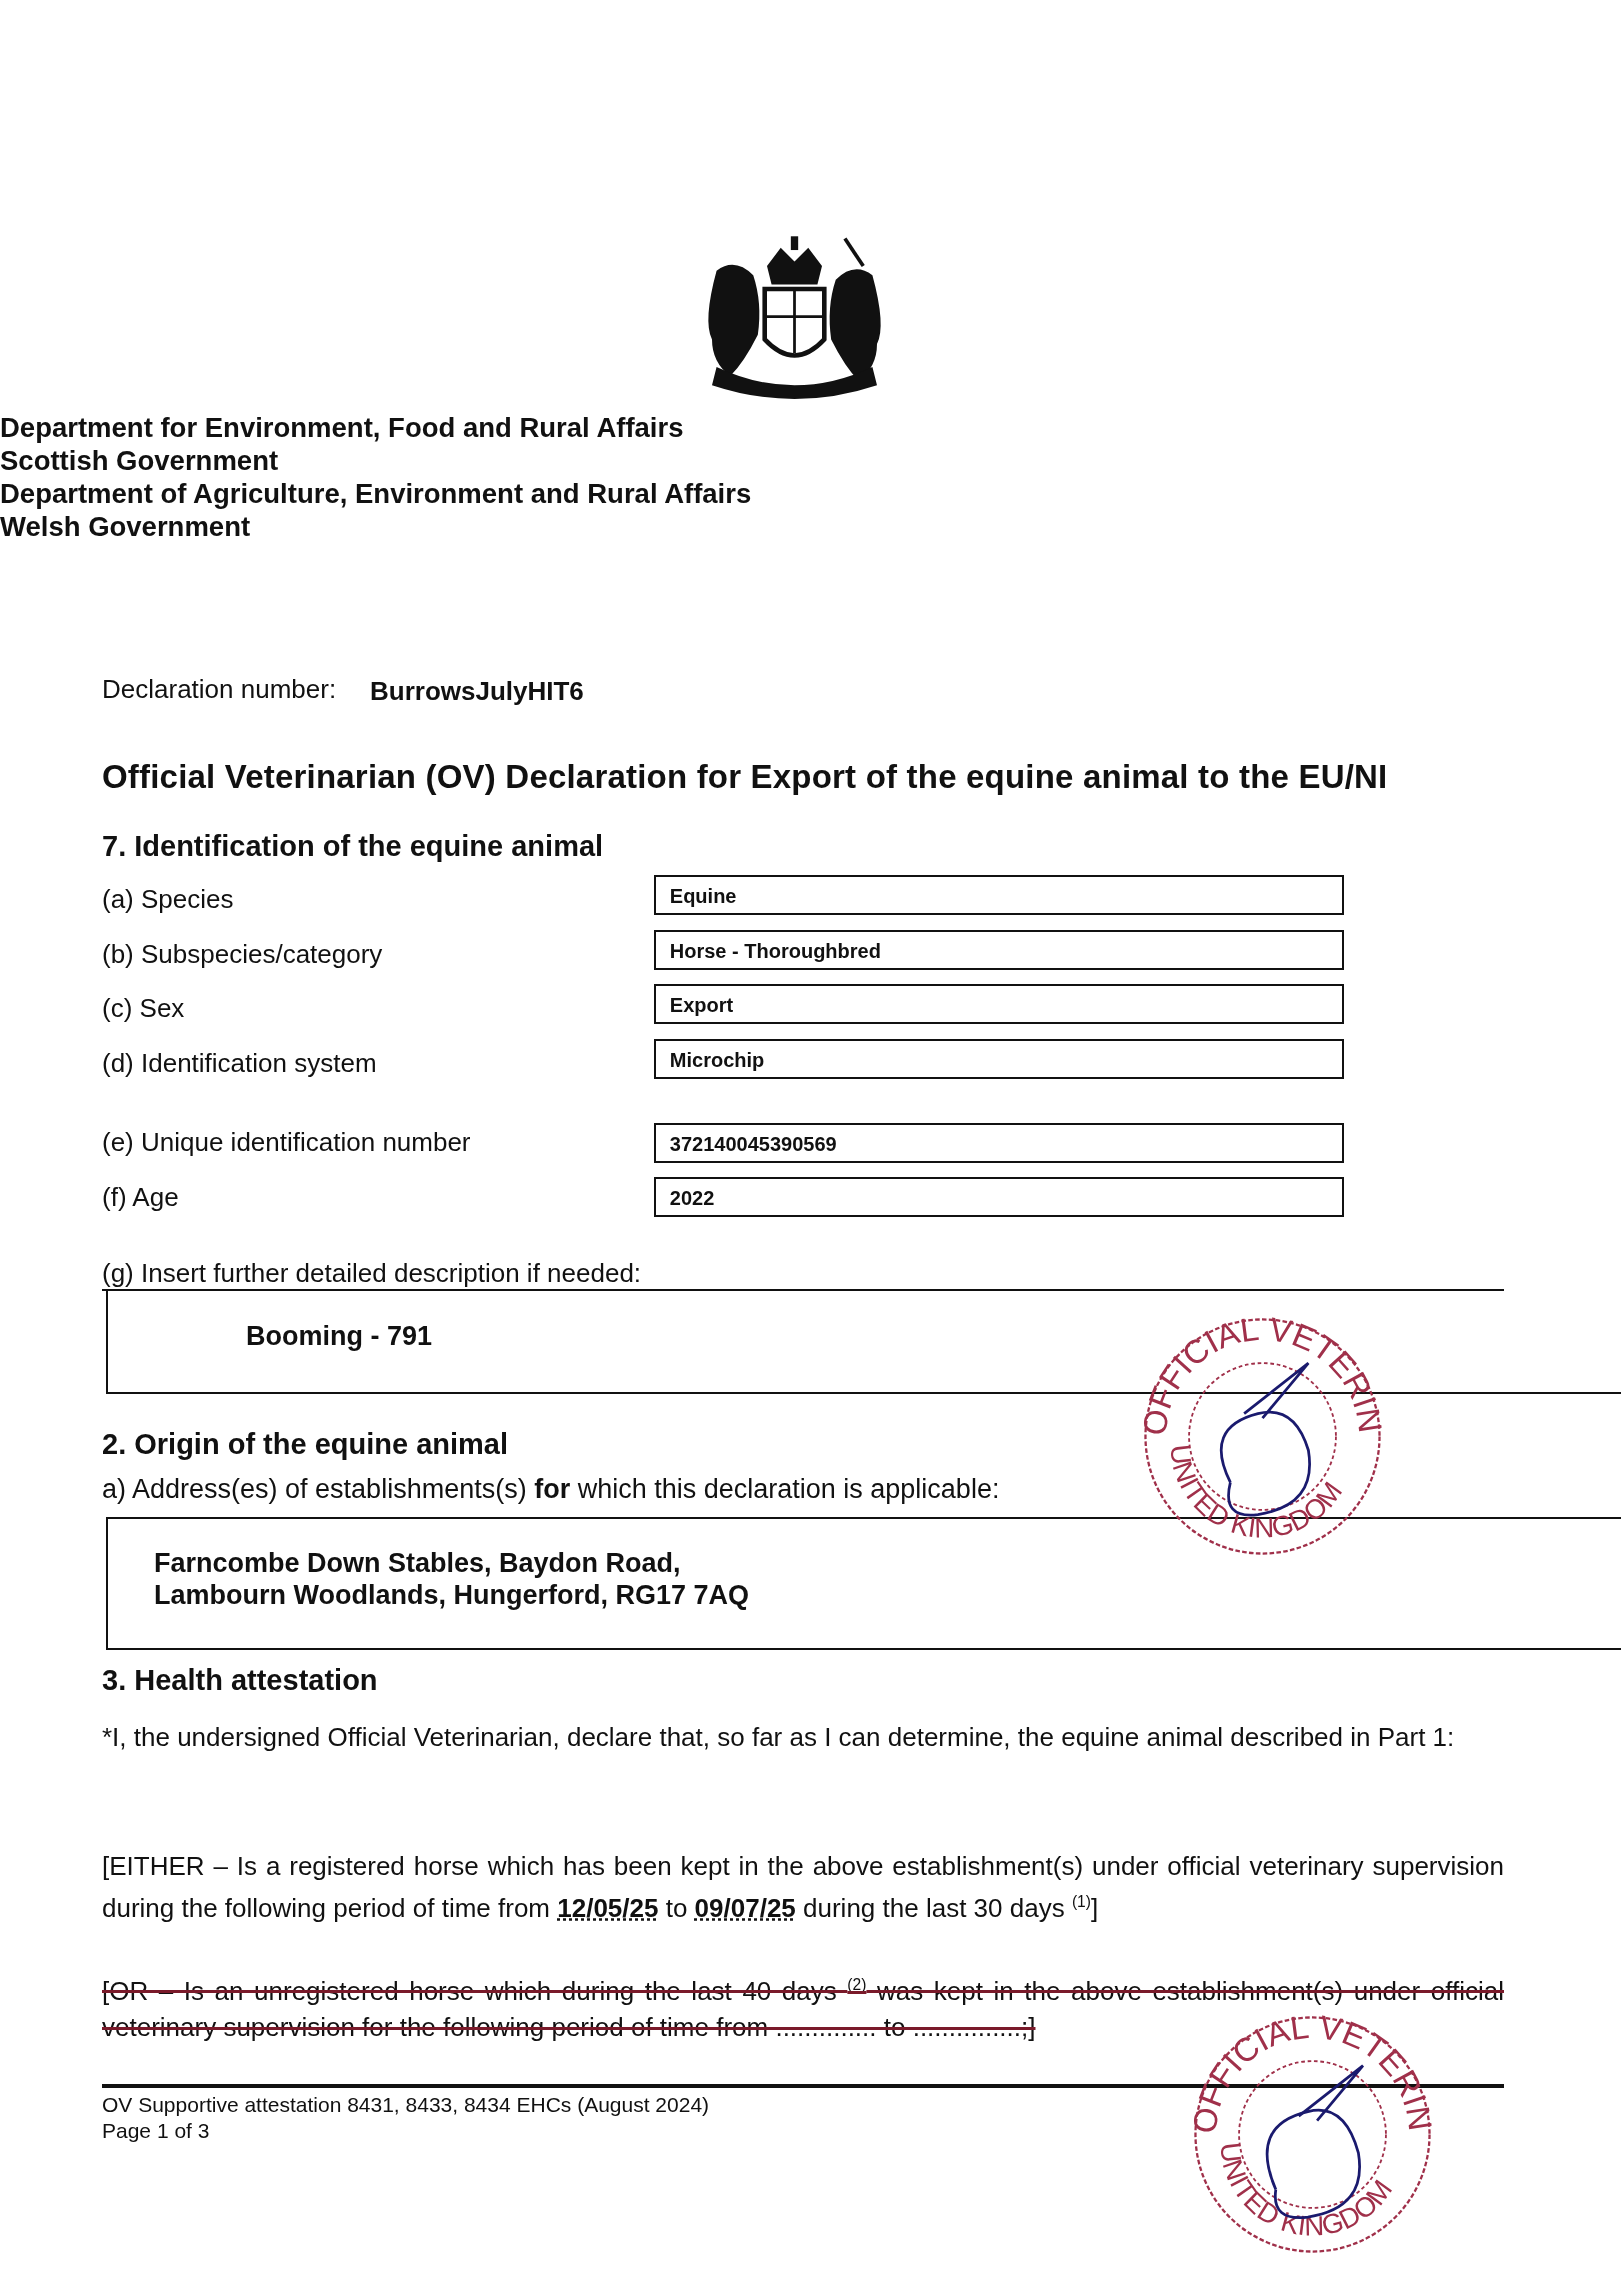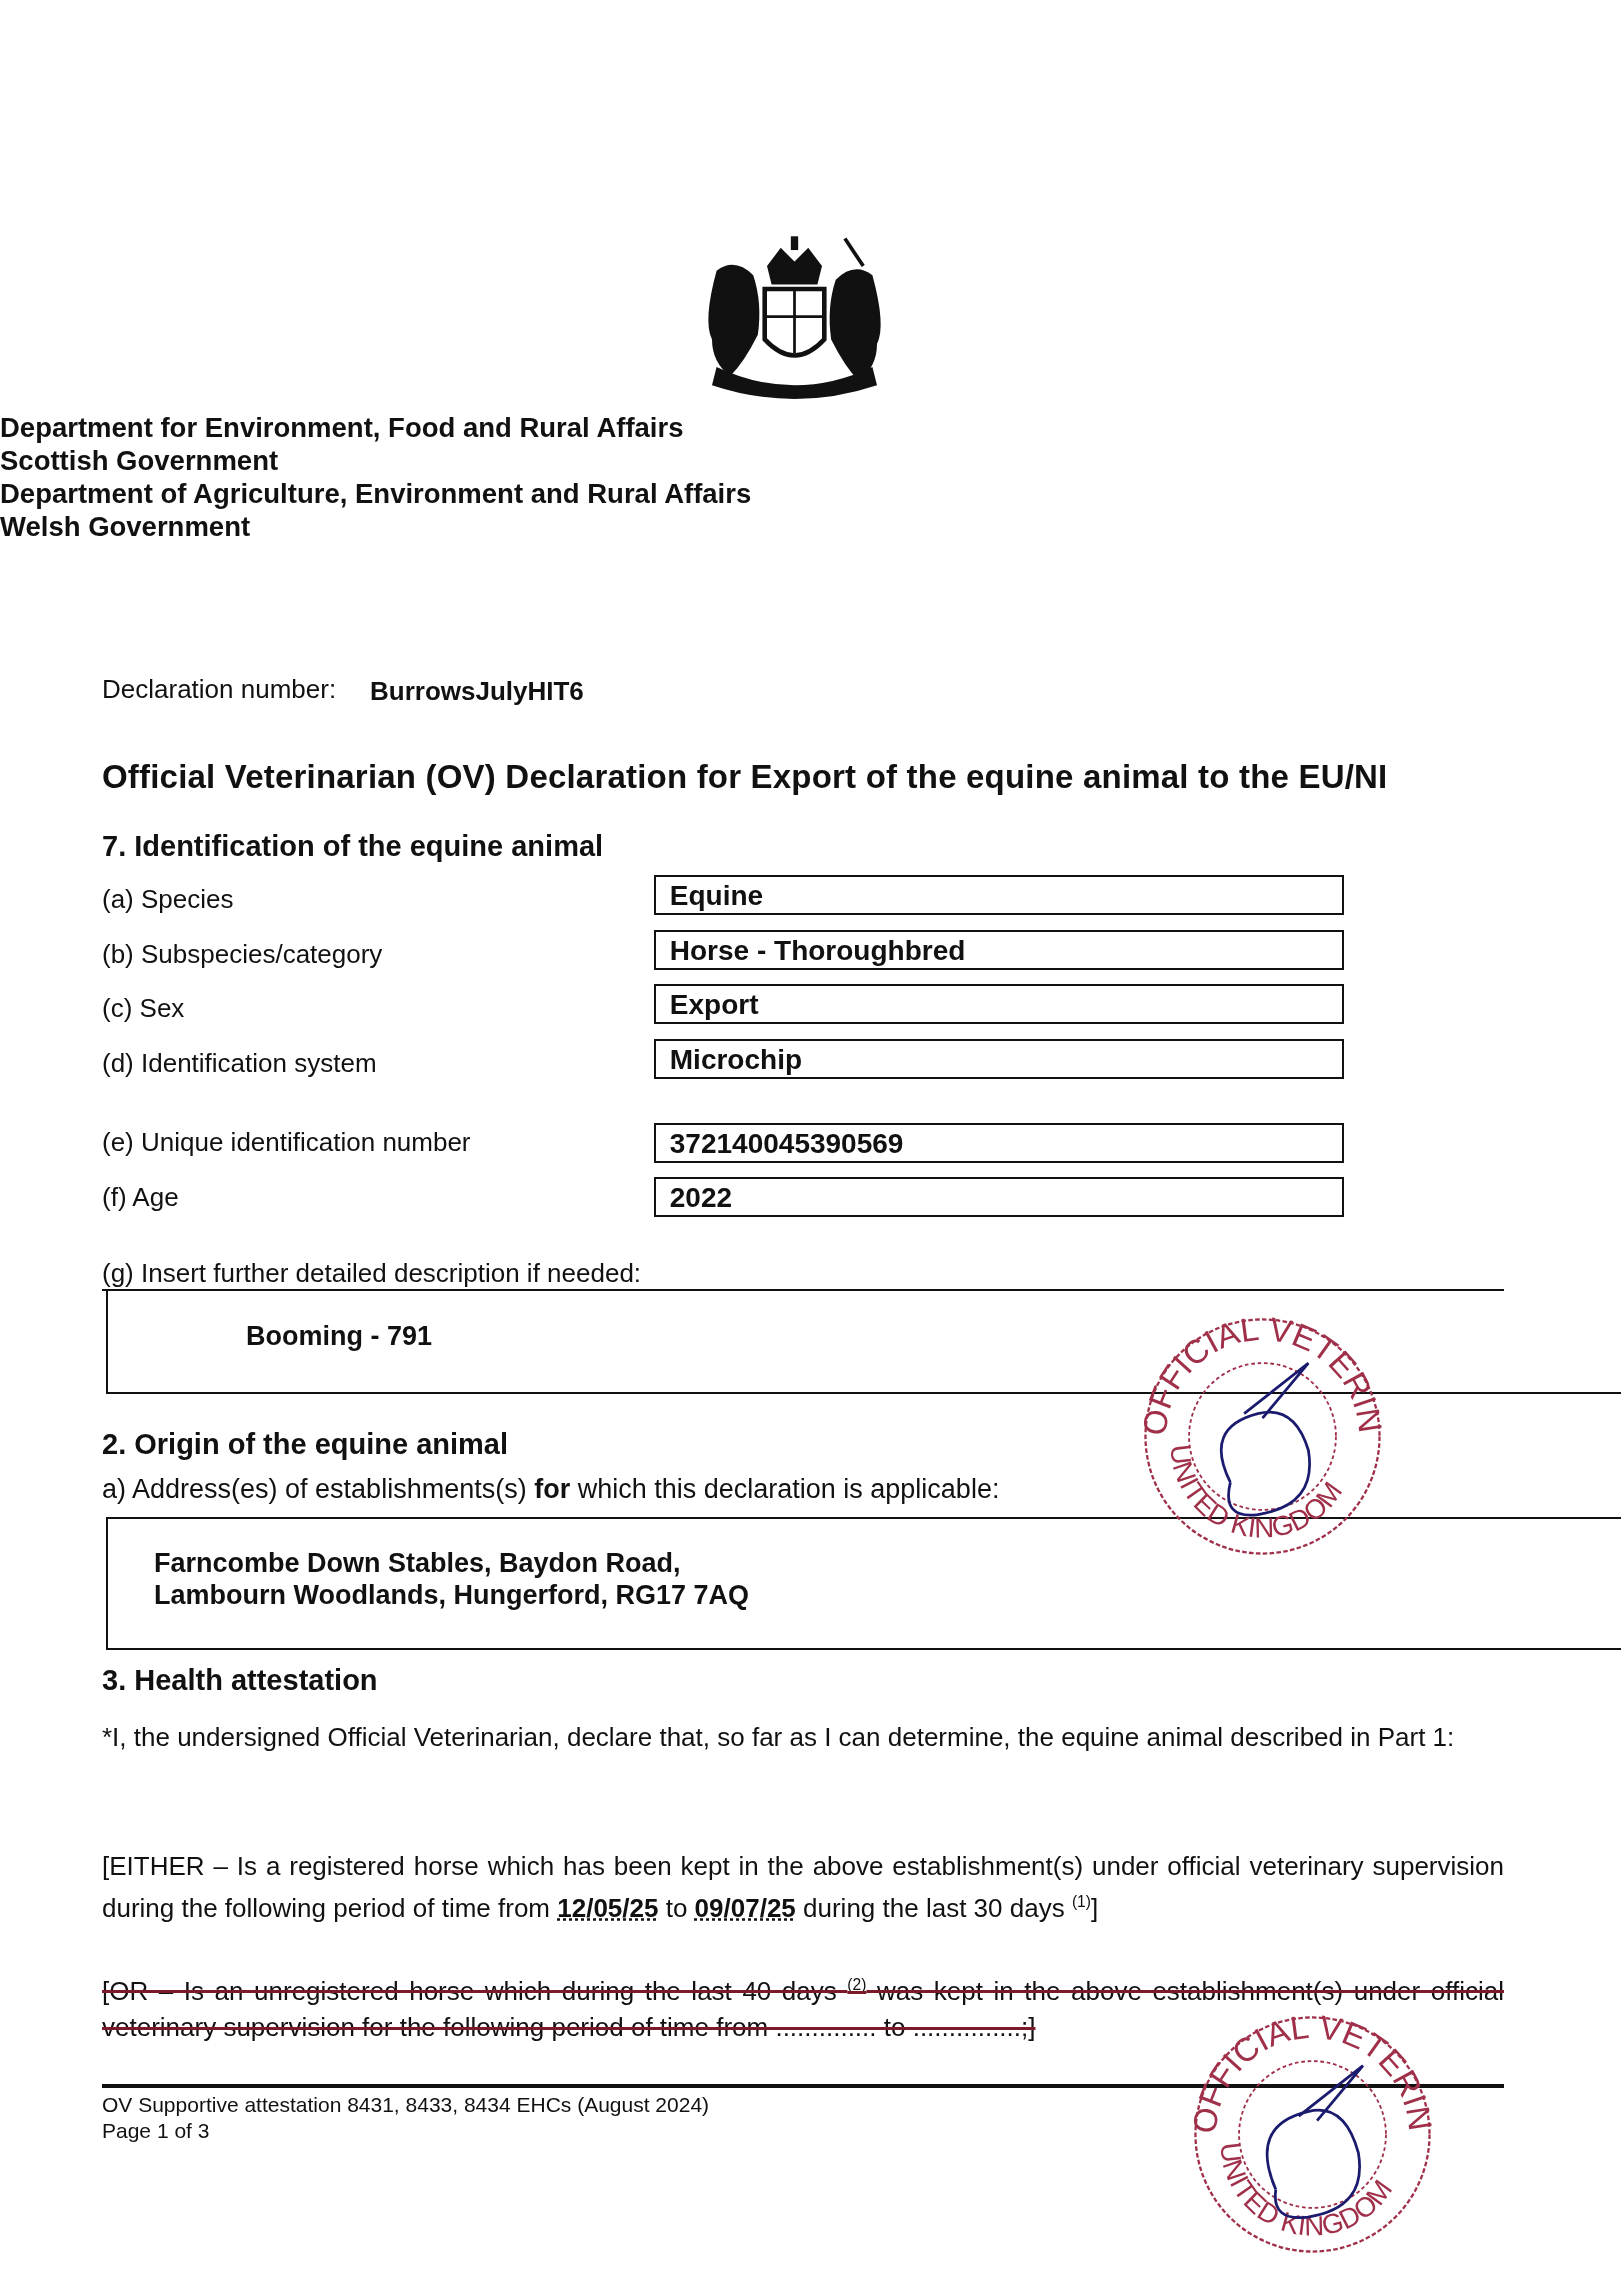--- a/index.html
+++ b/index.html
@@ -13,21 +13,21 @@
     .org1 { top: 411px; }
     .decl-label { left: 102px; top: 674px; font-size: 26px; }
     .decl-value { left: 370px; top: 676px; font-size: 26px; font-weight: bold; }
     .title { left: 102px; top: 758px; font-size: 33px; font-weight: bold; letter-spacing: 0.2px; }
     .sec { font-size: 29px; font-weight: bold; }
     .sec1 { left: 102px; top: 830px; }
     .lbl { font-size: 26px; left: 102px; }
     .box {
       position: absolute; left: 654px; width: 690px; height: 40px;
       border: 2.3px solid #111; box-sizing: border-box;
-      font-weight: bold; font-size: 28px; padding-left: 13.8px; line-height: 38px;
+      font-weight: bold; font-size: 20px; padding-left: 13.8px; line-height: 38px;
     }
     .g-label { left: 102px; top: 1258px; font-size: 26px; }
     .g-line { left: 102px; top: 1289px; width: 1402px; border-top: 2.3px solid #111; }
     .bigbox {
       position: absolute; left: 106px; width: 1616px; border: 2.3px solid #111; box-sizing: border-box;
       font-weight: bold; font-size: 27px;
     }
     .desc-box { top: 1289px; height: 105px; border-top: none; }
     .desc-text { position: absolute; left: 138px; top: 32px; }
     .sec2 { left: 102px; top: 1428px; }

